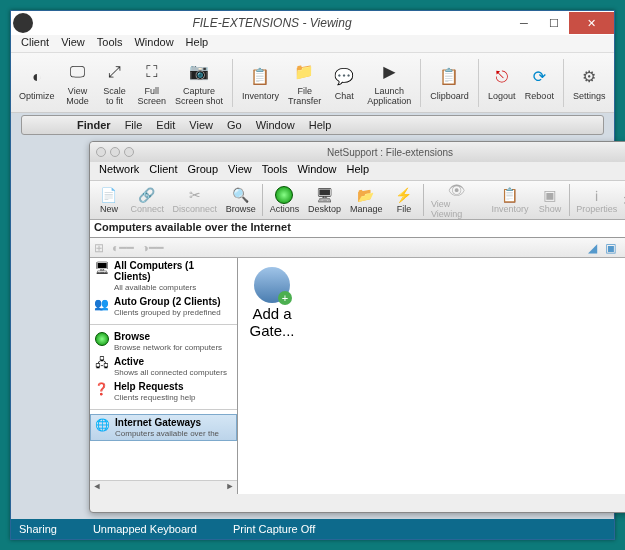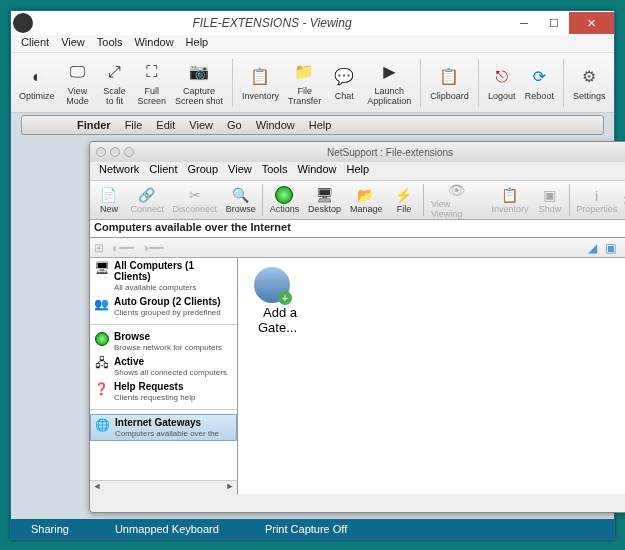--- a/index.html
+++ b/index.html
@@ -52,31 +52,31 @@
 .sidebar { width: 148px; border-right: 1px solid #999; overflow: hidden; display: flex; flex-direction: column; }
 .tree { flex: 1; background: #fff; font-size: 9px; }
 .tree-item { padding: 2px 4px; display: flex; gap: 4px; border-bottom: 0; }
 .tree-item.sel { background: linear-gradient(#d4e6f5,#bcd4ea); border: 1px solid #7da9cc; }
 .tic2 { width: 16px; height: 16px; flex-shrink: 0; display: flex; align-items: center; justify-content: center; font-size: 12px; }
 .ti-txt b { display: block; font-size: 10px; }
 .ti-txt span { color: #555; font-size: 8px; white-space: nowrap; }
 .tree-gap { height: 6px; border-bottom: 1px solid #ccc; margin-bottom: 4px; }
 
 .main { flex: 1; padding: 6px; background: #fff; }
-.gate { width: 56px; text-align: right; font-size: 13px; border: 1px solid transparent; padding: 2px; }
+.gate { width: 56px; text-align: center; font-size: 15px; border: 1px solid transparent; padding: 2px; }
 .gate .gic { width: 36px; height: 36px; margin: 0 auto 2px; background: linear-gradient(#a0c4e8,#4a7db0); border-radius: 50%; position: relative; }
 .gate .gic::after { content: "+"; position: absolute; right: -2px; bottom: -2px; width: 14px; height: 14px; background: #4caf50; color: #fff; border-radius: 50%; font-size: 11px; line-height: 14px; text-align: center; }
 
 .hscroll { height: 14px; background: #eee; border-top: 1px solid #ccc; display: flex; }
 .hscroll .ar { width: 14px; text-align: center; font-size: 9px; color: #666; }
 .status-in { height: 18px; background: linear-gradient(#f8f8f8,#e0e0e0); border-top: 1px solid #aaa; display: flex; font-size: 10px; }
 .status-in div { padding: 1px 6px; border-right: 1px solid #bbb; }
 .status-in .r { margin-left: auto; border-left: 1px solid #bbb; border-right: 0; }
 
-.outer-status { position: absolute; left: 0; right: 0; bottom: 0; height: 20px; background: #0d6a8c; color: #fff; display: flex; align-items: center; font-size: 11px; padding: 0 20px; gap: 46px; }
+.outer-status { position: absolute; left: 0; right: 0; bottom: 0; height: 20px; background: #0d6a8c; color: #fff; display: flex; align-items: center; font-size: 11px; padding: 0 8px; gap: 36px; }
 
 .ic-green { width: 18px; height: 18px; background: radial-gradient(#8f8,#080); border-radius: 50%; border: 1px solid #050; }
 .ic-gear { color: #555; }
 </style>
 </head>
 <body>
 
 <div class="outer-window">
   <div class="titlebar">
     <div class="icon"></div>

